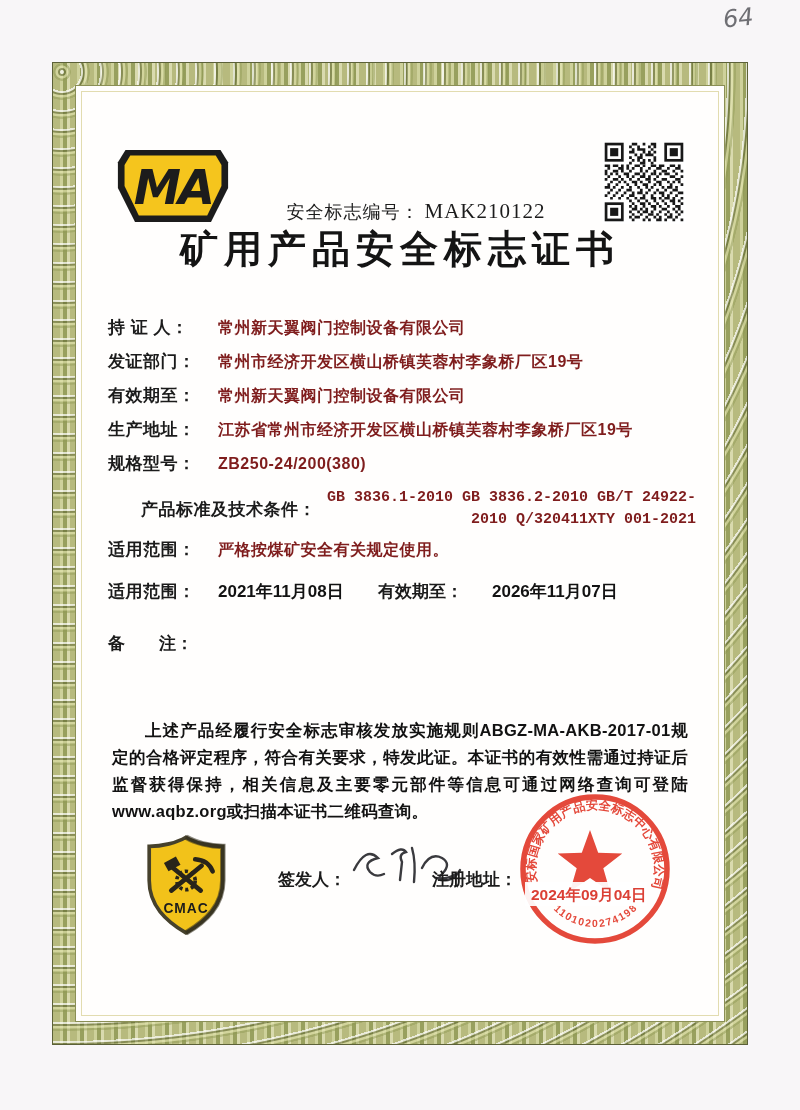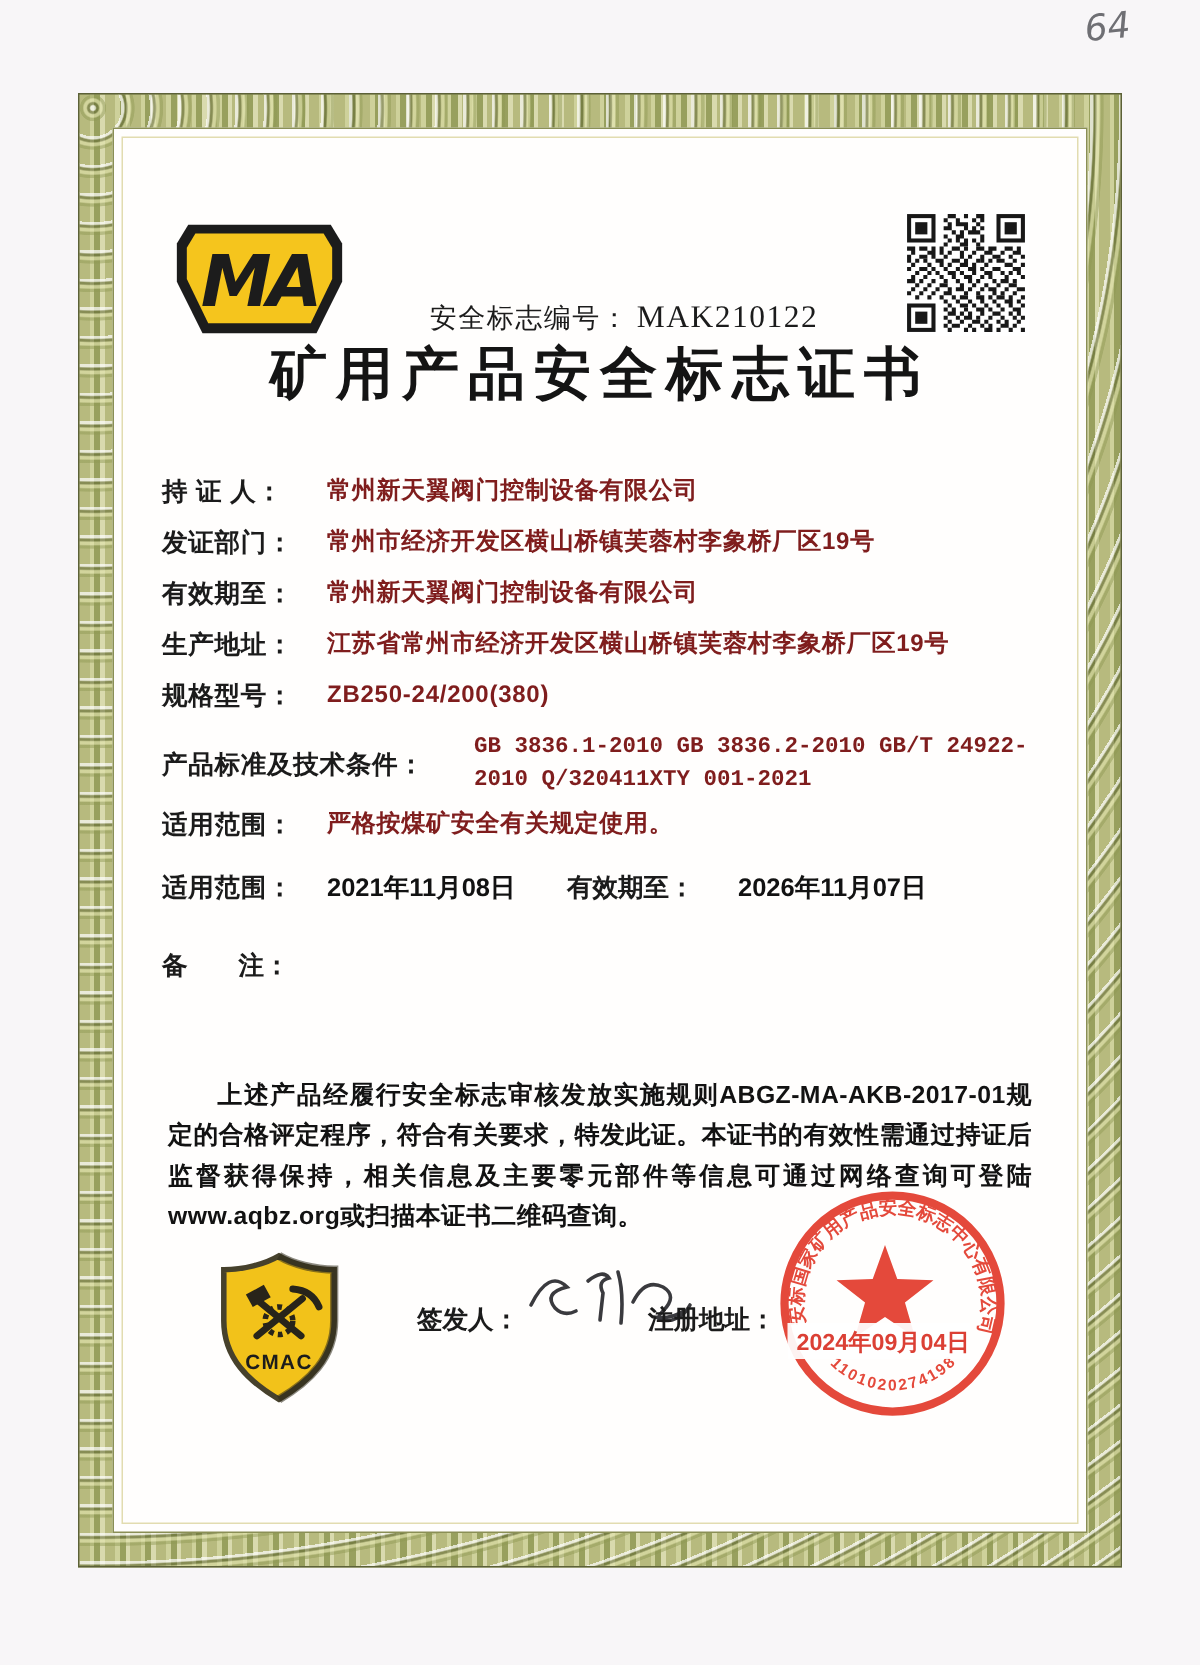--- a/index.html
+++ b/index.html
@@ -24,21 +24,21 @@
   .code{flex:1;text-align:center;font-size:18px;color:#1c1c1c;white-space:nowrap;}
   .code .lbl{letter-spacing:1px;}
   .code .num{font-family:"Liberation Serif",serif;font-size:21px;letter-spacing:1px;}
 
   .cert-title{text-align:center;font-size:38px;font-weight:bold;letter-spacing:6px;color:#141414;}
 
   .fields{margin:42px 6px 0 10px;font-size:17px;}
   .frow{display:flex;margin-bottom:12px;line-height:21px;}
   .flabel{width:110px;flex:none;color:#1b1b1b;font-weight:600;letter-spacing:.5px;white-space:nowrap;}
   .fvalue{font-weight:bold;color:#7f1d1d;font-size:16px;letter-spacing:.5px;line-height:22px;}
-  .frow.std{align-items:center;margin-top:0;margin-bottom:8px;}
+  .frow.std{align-items:center;margin-top:0;margin-bottom:8px;text-align:right;}
   .frow.std .flabel{width:208px;}
   .frow.std .fvalue{max-width:402px;font-family:"Liberation Mono",monospace;font-size:15px;letter-spacing:0;}
   .mono-val{font-family:"Liberation Sans",sans-serif;}
 
   .dates{display:flex;margin:20px 6px 0 10px;font-size:17px;line-height:21px;}
   .dates .flabel{width:110px;}
   .dates .dval{font-weight:bold;width:160px;color:#121212;}
   .dates .flabel2{width:114px;flex:none;color:#1b1b1b;font-weight:600;white-space:nowrap;}
   .dates .dval2{font-weight:bold;color:#121212;}
 

